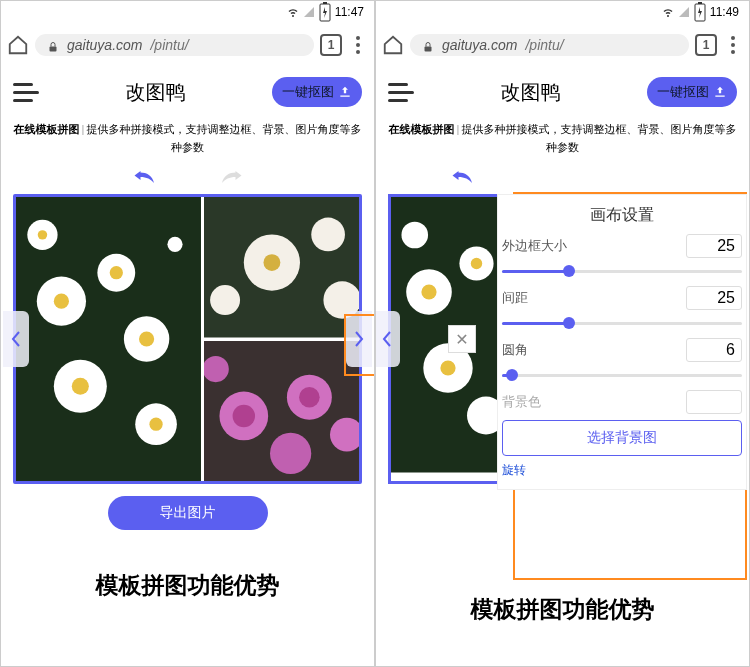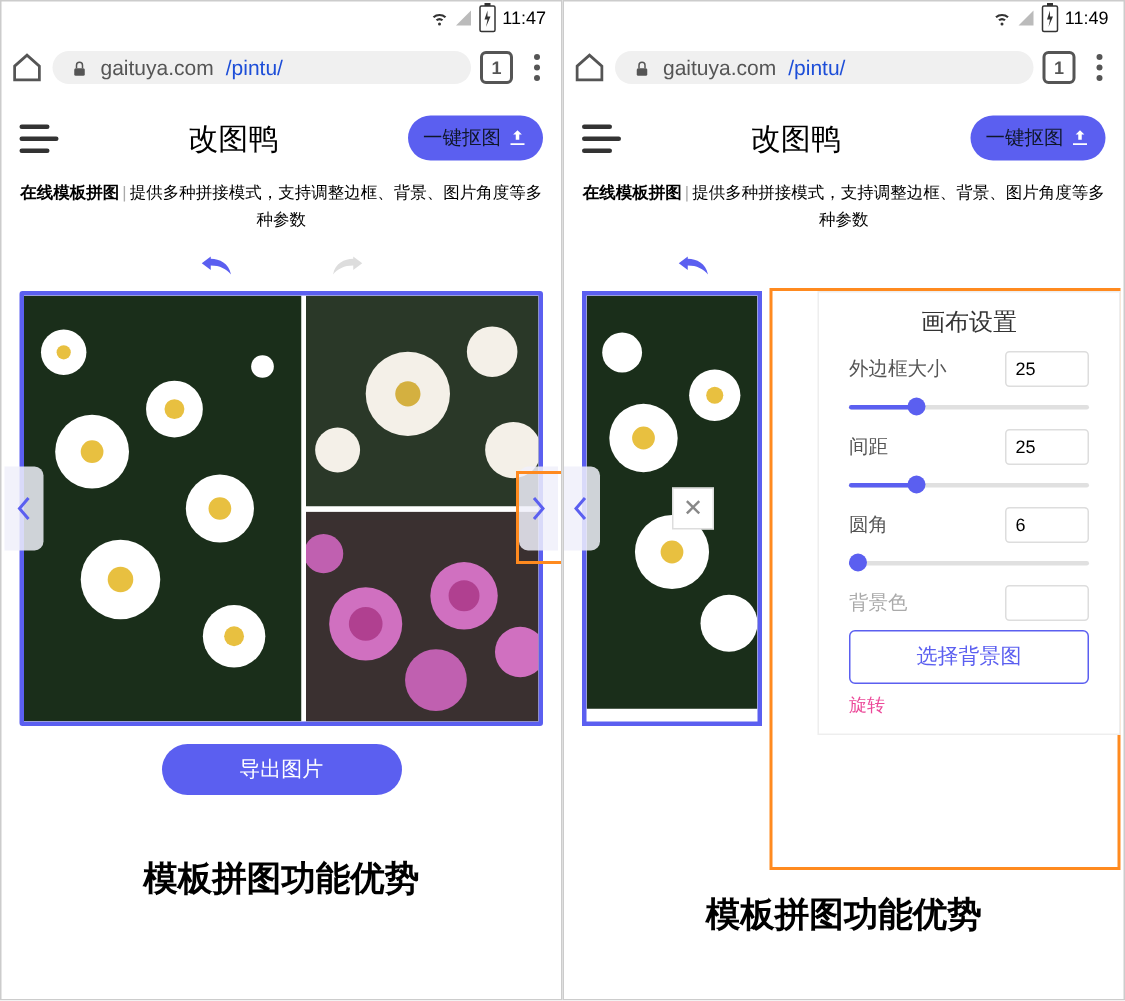--- a/index.html
+++ b/index.html
@@ -8,24 +8,24 @@
   .screen { width: 375px; height: 100%; border: 1px solid #ccc; position: relative; overflow: hidden; background:#fff; }
 
   
   .status-bar { height: 22px; display: flex; justify-content: flex-end; align-items: center; padding: 0 10px; font-size: 12px; gap: 4px; margin-left: 48px; }
   .status-bar .time { font-weight: 500; }
   .status-icon { width: 12px; height: 12px; display:inline-flex; align-items:center; justify-content:center; }
 
   
   .browser-bar { height: 44px; display: flex; align-items: center; padding: 0 6px; gap: 6px; }
   .home-icon { width: 22px; height: 22px; }
-  .url-pill { flex: 1; background: #f0f0f0; border-radius: 18px; height: 22px; display: flex; align-items: center; padding: 0 12px; gap: 8px; }
+  .url-pill { flex: 1; background: #f0f0f0; border-radius: 18px; height: 22px; display: flex; align-items: center; padding: 0 12px; gap: 8px; font-style: italic; }
   .lock-icon { width: 12px; height: 12px; }
   .url-text { font-size: 14px; color: #555; }
-  .url-path { color: #1d4ed8; }
+  .url-path { color: #737373; }
   .tab-count { width: 22px; height: 22px; border: 2px solid #555; border-radius: 4px; display:flex; align-items:center; justify-content:center; font-size:12px; font-weight:bold; color:#555; }
   .dots-menu { width: 20px; display:flex; flex-direction:column; align-items:center; gap:3px; }
   .dots-menu span { width:4px; height:4px; background:#555; border-radius:50%; }
 
   
   .page-header { height: 50px; display:flex; align-items:center; justify-content:space-between; padding: 0 12px; }
   .menu-lines { display:flex; flex-direction:column; gap:5px; width:26px; }
   .menu-lines span { height:3px; background:#333; border-radius:2px; }
   .menu-lines span:nth-child(1){width:20px} .menu-lines span:nth-child(2){width:26px} .menu-lines span:nth-child(3){width:20px}
   .page-title { font-size: 20px; font-weight: 500; }
@@ -51,33 +51,33 @@
   .cell.tall { flex:1; }
   .cell.half { flex:1; }
 
   .nav-btn { position:absolute; top:50%; transform:translateY(-50%); width:26px; height:56px; background:rgba(240,240,250,0.85); display:flex; align-items:center; justify-content:center; }
   .nav-btn.l { left:2px; border-radius:0 6px 6px 0; }
   .nav-btn.r { right:2px; border-radius:6px 0 0 6px; }
   .nav-btn svg { width:12px; height:18px; }
   .highlight-box { position:absolute; border:2px solid #ff8a1f; pointer-events:none; }
 
   
-  .panel { position:absolute; right:2px; top:0; width:202px; background:#fff; border:1px solid #eee; padding:10px 20px; font-size:13px; }
+  .panel { position:absolute; right:2px; top:0; width:250px; background:#fff; border:1px solid #eee; padding:10px 4px; font-size:13px; }
   .panel-title { text-align:center; font-size:16px; color:#333; margin-bottom:8px; }
   .panel-row { display:flex; justify-content:space-between; align-items:center; margin: 6px 0; }
   .panel-row label { color:#555; }
-  .panel-input { width:56px; height:24px; border:1px solid #ddd; border-radius:3px; font-size:12px; padding:0 6px;margin-left:28px; }
+  .panel-input { width:56px; height:24px; border:1px solid #ddd; border-radius:3px; font-size:16px; text-align:right; padding:0 6px;margin-left:28px; }
   .slider { position:relative; height:14px; margin:2px 0 8px; }
   .slider-track { position:absolute; top:6px; left:0; right:0; height:3px; background:#e0e0e0; border-radius:2px; }
   .slider-fill { position:absolute; top:6px; left:0; height:3px; background:#5b5ff0; border-radius:2px; }
   .slider-thumb { position:absolute; top:1px; width:12px; height:12px; background:#5b5ff0; border-radius:50%; transform:translateX(-50%); }
   .color-box { width:56px; height:24px; border:1px solid #ddd; border-radius:3px; background:#fff; }
   .panel-btn { width:100%; border:1px solid #5b5ff0; color:#5b5ff0; background:#fff; border-radius:4px; height:36px; font-size:14px; margin:0 0; }
   .panel-sub { text-align:center; font-size:16px; color:#333; margin-top:6px; }
-  .panel .cut { color:#ec4899; font-size:12px; margin-top:6px; }
+  .panel .cut { color:#1d4ed8; font-size:12px; margin-top:6px; }
 
   
   .export-btn { display:block; margin:12px auto 0; background:#5b5ff0; color:#fff; border:none; border-radius:18px; height:34px; width:160px; font-size:14px; }
 
   
   .footer-h { text-align:center; font-size:23px; font-weight:600; margin-top:40px; }
 
   .x-close { position:absolute; top:50%; transform:translateY(-50%); left:72px; width:28px; height:28px; background:#fff; border:1px solid #ddd; display:flex; align-items:center; justify-content:center; font-size:16px; color:#888; }
 
   .screen2-canvas { position:relative; padding:0 0 0 12px; }

